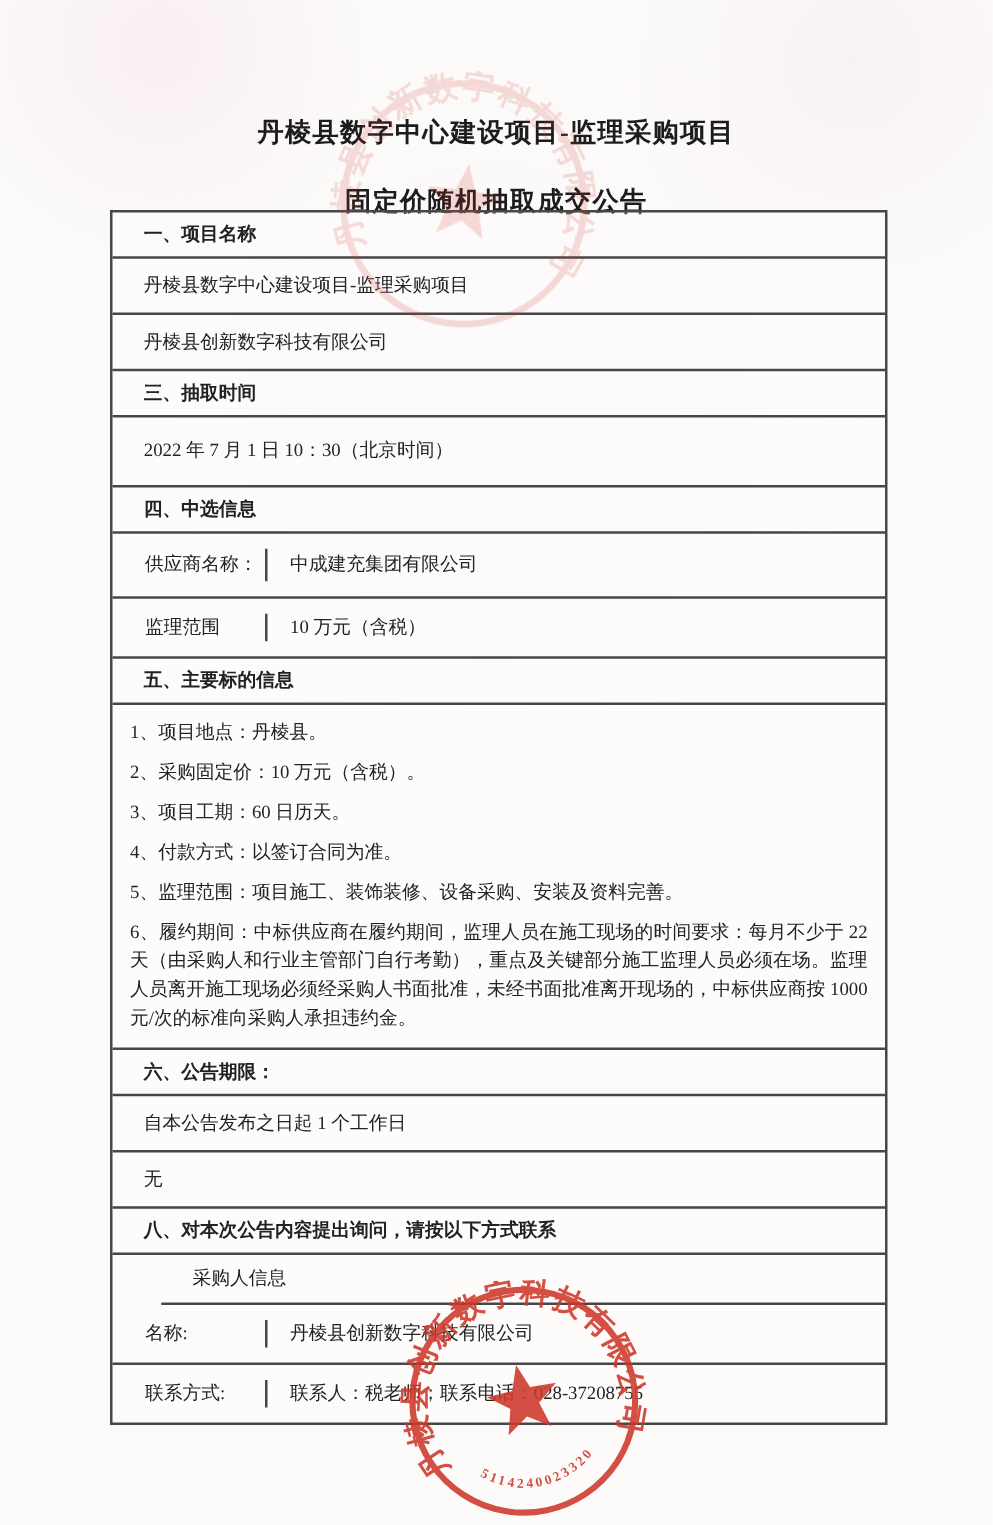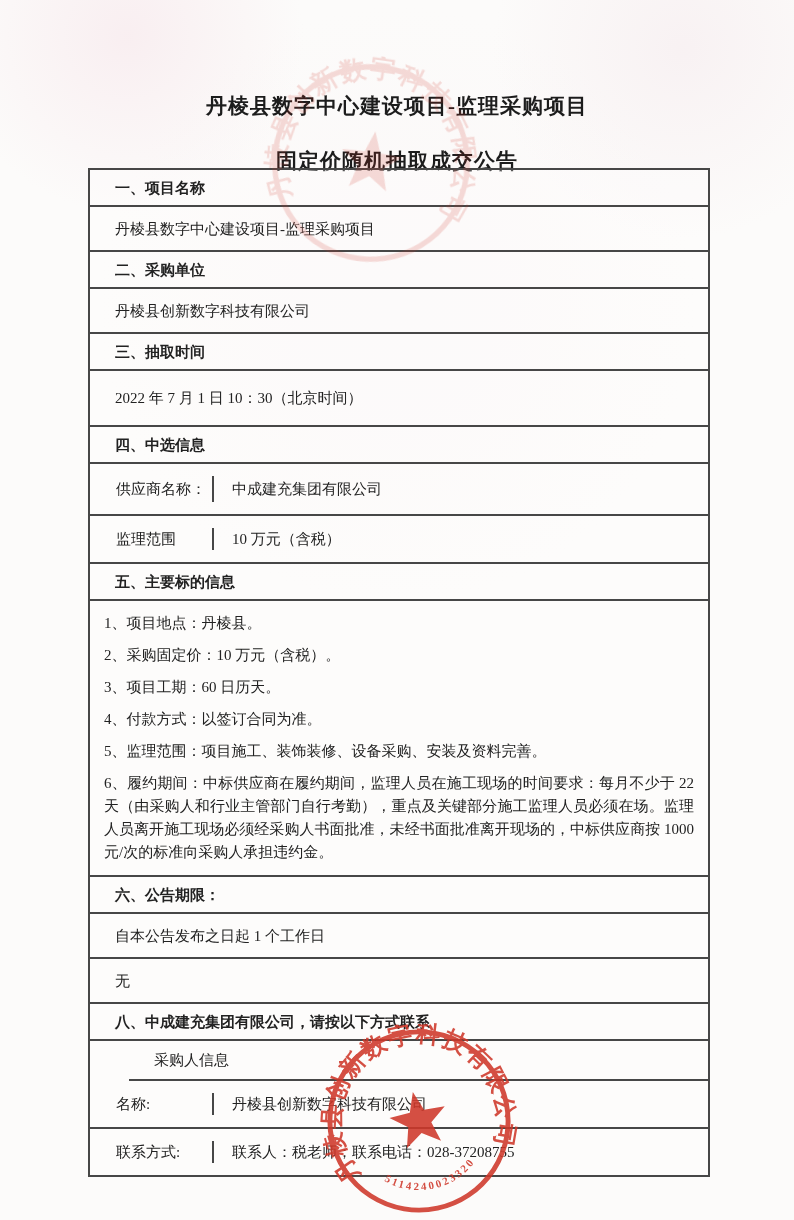--- a/index.html
+++ b/index.html
@@ -59,21 +59,20 @@
 <body>
 
 <div class="page">
 
   <div class="title title1">丹棱县数字中心建设项目-监理采购项目</div>
   <div class="title title2">固定价随机抽取成交公告</div>
 
   <div class="doc-table" id="doc-table">
       <div class="row header">一、项目名称</div>
       <div class="row value">丹棱县数字中心建设项目-监理采购项目</div>
-      <div class="row header">二、采购单位</div>
       <div class="row value">丹棱县创新数字科技有限公司</div>
       <div class="row header">三、抽取时间</div>
       <div class="row value tall">2022 年 7 月 1 日 10：30（北京时间）</div>
       <div class="row header">四、中选信息</div>
       <div class="row pair tall">
         <div class="cell label">供应商名称：</div>
         <div class="cell val">中成建充集团有限公司</div>
       </div>
       <div class="row pair">
         <div class="cell label">监理范围</div>
@@ -84,21 +83,21 @@
         <p class="block-item">1、项目地点：丹棱县。</p>
         <p class="block-item">2、采购固定价：10 万元（含税）。</p>
         <p class="block-item">3、项目工期：60 日历天。</p>
         <p class="block-item">4、付款方式：以签订合同为准。</p>
         <p class="block-item">5、监理范围：项目施工、装饰装修、设备采购、安装及资料完善。</p>
         <p class="block-item">6、履约期间：中标供应商在履约期间，监理人员在施工现场的时间要求：每月不少于 22 天（由采购人和行业主管部门自行考勤），重点及关键部分施工监理人员必须在场。监理人员离开施工现场必须经采购人书面批准，未经书面批准离开现场的，中标供应商按 1000 元/次的标准向采购人承担违约金。</p>
       </div>
       <div class="row header">六、公告期限：</div>
       <div class="row value">自本公告发布之日起 1 个工作日</div>
       <div class="row value">无</div>
-      <div class="row header">八、中成建充集团有限公司，请按以下方式联系</div>
+      <div class="row header">八、对本次公告内容提出询问，请按以下方式联系</div>
       <div class="row info">采购人信息</div>
       <div class="row pair">
         <div class="cell label">名称:</div>
         <div class="cell val">丹棱县创新数字科技有限公司</div>
       </div>
       <div class="row pair">
         <div class="cell label">联系方式:</div>
         <div class="cell val">联系人：税老师；联系电话：028-37208755</div>
       </div>
     </div>

